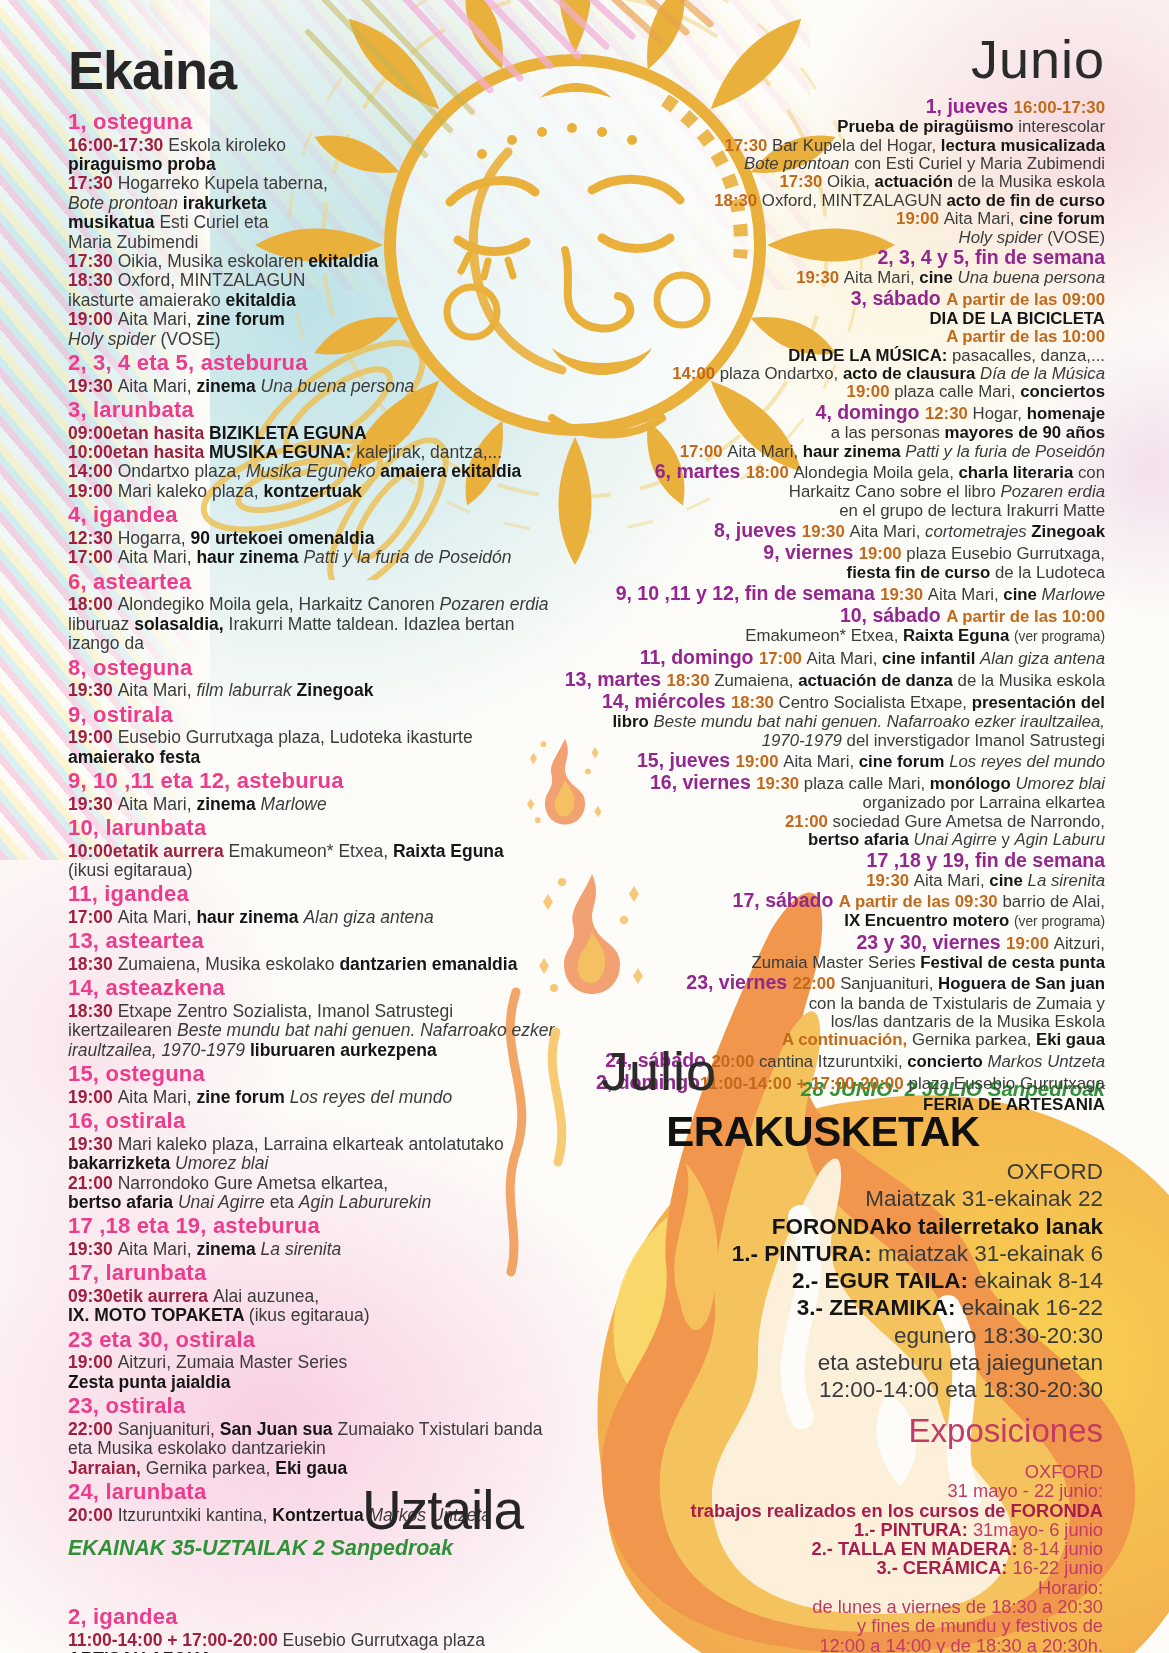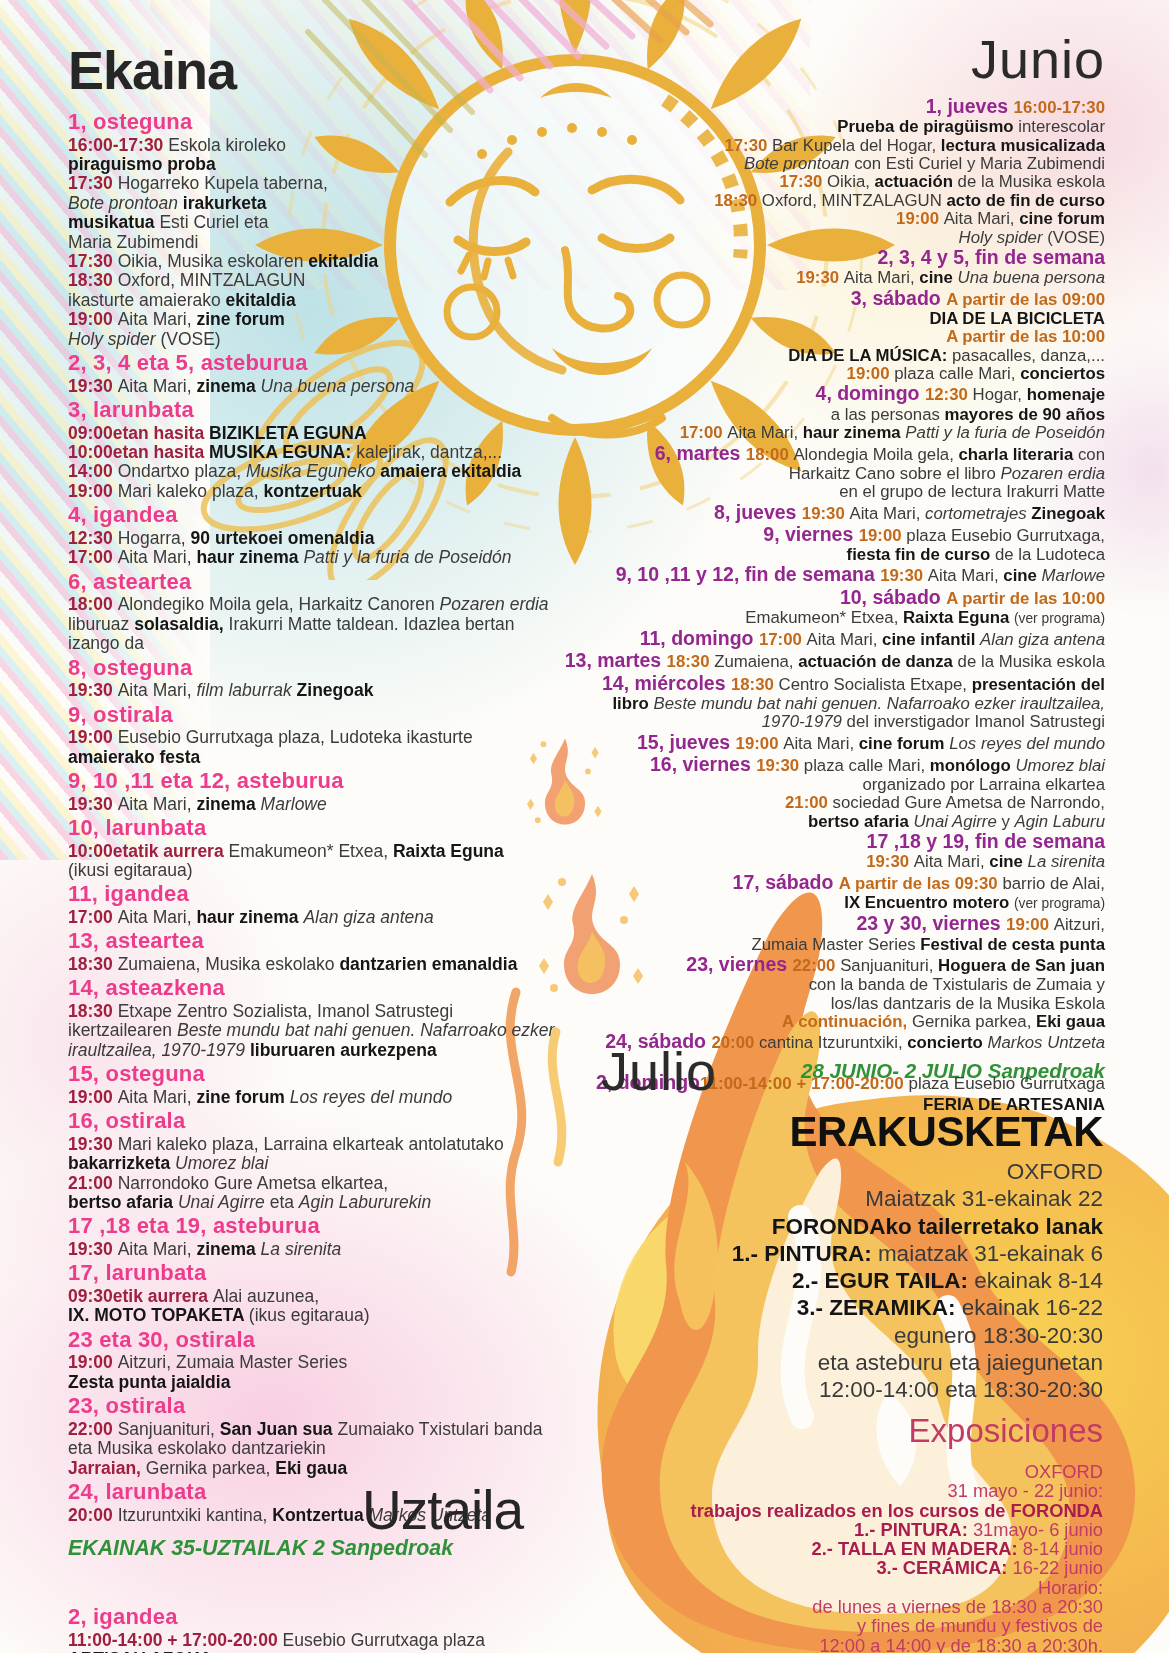--- a/index.html
+++ b/index.html
@@ -70,21 +70,21 @@
   .seg-i {font-style:italic; color:#3b3b3b;}
   .seg-g {font-weight:700; font-style:italic; color:var(--green); font-size:1.22em;}
   .seg-sm{font-size:.82em;}
 
   .julio-block{position:absolute; right:64px; top:1028px; width:520px; text-align:right; z-index:6;}
   #title-julio{position:absolute; left:0; top:-4px; font-size:54px; font-weight:400; letter-spacing:1px; color:#2b2b2b; margin:16px;}
   .julio-block .line{font-size:17px; line-height:20.5px;}
   .julio-block .lines{padding-top:44px;}
 
   .erak-block{position:absolute; right:66px; top:1108px; width:560px; text-align:right; z-index:6;}
-  #title-erak{font-size:42px; line-height:48px; font-weight:800; color:#101010; letter-spacing:-.5px; margin:0 0 2px 0;}
+  #title-erak{font-size:42px; line-height:48px; font-weight:800; color:#101010; letter-spacing:-.5px; margin:0 0 2px 0;text-align:center;}
   .erak-block .line{font-size:22.5px; line-height:27.3px; color:#3a3a3a;}
   .erak-block .seg-b{color:#141414;}
   .erak-block .seg-r{color:#3a3a3a;}
 
   .expos-block{position:absolute; right:66px; top:1412px; width:560px; text-align:right; z-index:6;}
   #title-expos{font-size:33px; line-height:38px; font-weight:400; color:var(--crimson); margin:0 0 12px 0;}
   .expos-block .line{font-size:18.3px; line-height:19.3px; color:var(--crimson);}
   .expos-block .seg-r{color:var(--crimson);}
   .expos-block .seg-b{color:var(--crimsonDark); font-weight:700;text-align:right;}
 
@@ -321,20 +321,21 @@
         <div class="line"><span class="seg-to">17:30 </span><span class="seg-r">Oikia, </span><span class="seg-b">actuación </span><span class="seg-r">de la Musika eskola</span></div>
         <div class="line"><span class="seg-to">18:30 </span><span class="seg-r">Oxford, MINTZALAGUN </span><span class="seg-b">acto de fin de curso</span></div>
         <div class="line"><span class="seg-to">19:00 </span><span class="seg-r">Aita Mari, </span><span class="seg-b">cine forum</span></div>
         <div class="line"><span class="seg-i">Holy spider </span><span class="seg-r">(VOSE)</span></div>
         <div class="line line-h"><span class="seg-hp">2, 3, 4 y 5, fin de semana</span></div>
         <div class="line"><span class="seg-to">19:30 </span><span class="seg-r">Aita Mari, </span><span class="seg-b">cine </span><span class="seg-i">Una buena persona</span></div>
         <div class="line line-h"><span class="seg-hp">3, sábado </span><span class="seg-to">A partir de las 09:00</span></div>
         <div class="line"><span class="seg-b">DIA DE LA BICICLETA</span></div>
         <div class="line"><span class="seg-to">A partir de las 10:00</span></div>
         <div class="line"><span class="seg-b">DIA DE LA MÚSICA: </span><span class="seg-r">pasacalles, danza,...</span></div>
+        <div class="line"><span class="seg-to">14:00 </span><span class="seg-r">plaza Ondartxo, </span><span class="seg-b">acto de clausura </span><span class="seg-i">Día de la Música</span></div>
         <div class="line"><span class="seg-to">19:00 </span><span class="seg-r">plaza calle Mari, </span><span class="seg-b">conciertos</span></div>
         <div class="line line-h"><span class="seg-hp">4, domingo </span><span class="seg-to">12:30 </span><span class="seg-r">Hogar, </span><span class="seg-b">homenaje</span></div>
         <div class="line"><span class="seg-r">a las personas </span><span class="seg-b">mayores de 90 años</span></div>
         <div class="line"><span class="seg-to">17:00 </span><span class="seg-r">Aita Mari, </span><span class="seg-b">haur zinema </span><span class="seg-i">Patti y la furia de Poseidón</span></div>
         <div class="line line-h"><span class="seg-hp">6, martes </span><span class="seg-to">18:00 </span><span class="seg-r">Alondegia Moila gela, </span><span class="seg-b">charla literaria </span><span class="seg-r">con</span></div>
         <div class="line"><span class="seg-r">Harkaitz Cano sobre el libro </span><span class="seg-i">Pozaren erdia</span></div>
         <div class="line"><span class="seg-r">en el grupo de lectura Irakurri Matte</span></div>
         <div class="line line-h"><span class="seg-hp">8, jueves </span><span class="seg-to">19:30 </span><span class="seg-r">Aita Mari, </span><span class="seg-i">cortometrajes </span><span class="seg-b">Zinegoak</span></div>
         <div class="line line-h"><span class="seg-hp">9, viernes </span><span class="seg-to">19:00 </span><span class="seg-r">plaza Eusebio Gurrutxaga,</span></div>
         <div class="line"><span class="seg-b">fiesta fin de curso </span><span class="seg-r">de la Ludoteca</span></div>

